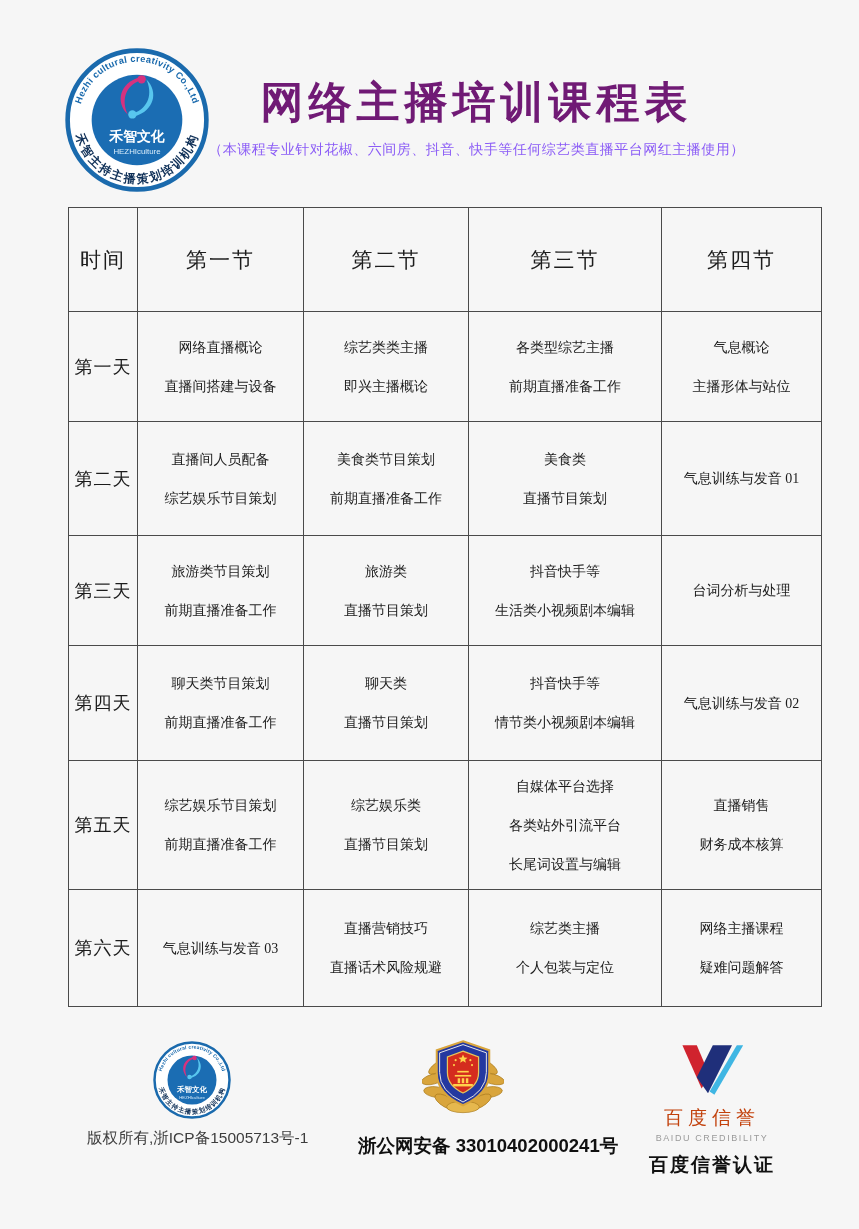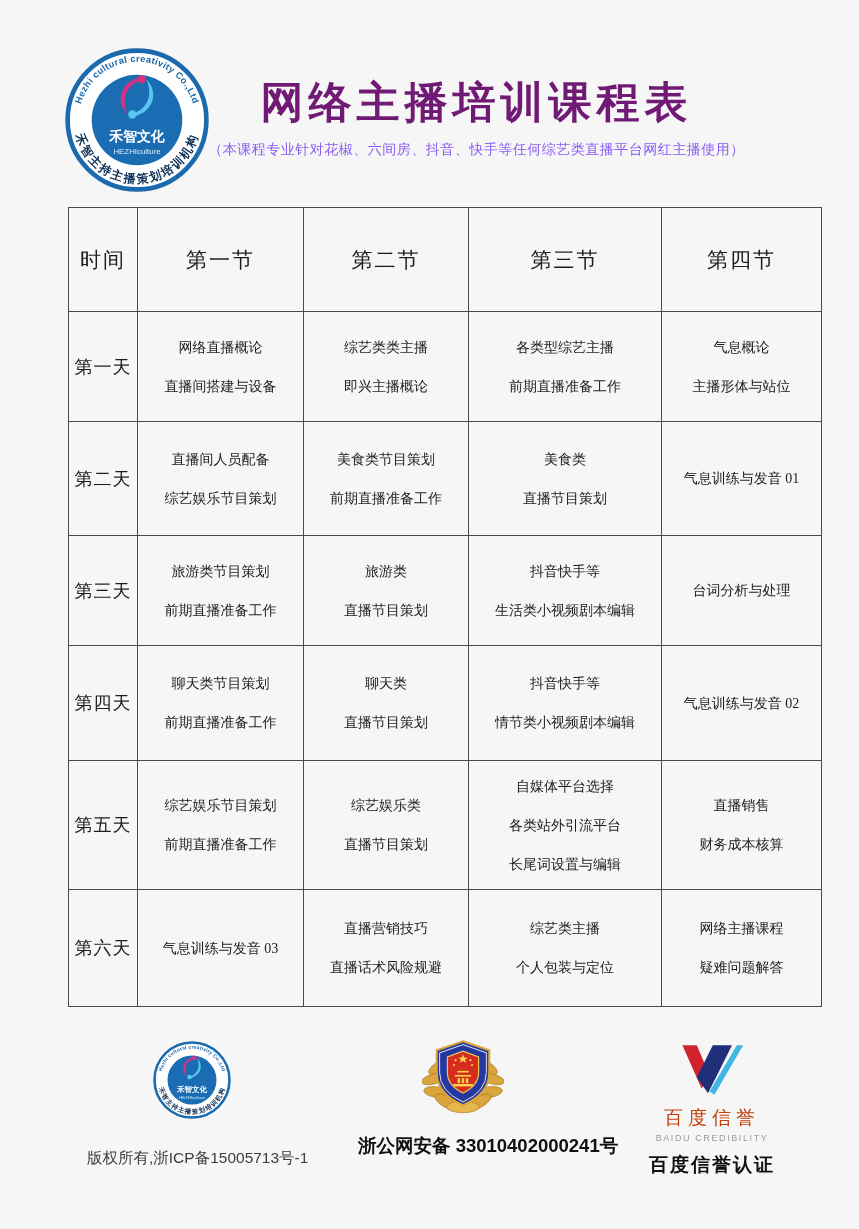--- a/index.html
+++ b/index.html
@@ -48,21 +48,21 @@
   table.course td .line { line-height:39px; }
 
   
   .footer-col { position:absolute; width:210px; text-align:center; }
   .footer-left   { left:87px;  top:1040px; }
   .footer-center { left:358px; top:1038px; }
   .footer-right  { left:607px; top:1042px; font-family:"Liberation Sans","DejaVu Sans",sans-serif; }
 
   .footer-left svg.small-logo { width:80px; height:80px; }
   .copyright-text {
-    margin-top:24px; font-family:"Liberation Sans","DejaVu Sans",sans-serif;
+    margin-top:4px; font-family:"Liberation Sans","DejaVu Sans",sans-serif;
     font-size:15.5px; color:#3d3d3d; white-space:nowrap;
   }
   .footer-center svg.badge { width:82px; height:78px; }
   .police-text {
     margin-top:13px; font-family:"Liberation Sans","DejaVu Sans",sans-serif;
     font-size:18.5px; font-weight:bold; color:#101010; white-space:nowrap;
   }
   .footer-right svg.baidu-v { width:74px; height:56px; }
   .baidu-cn  { font-size:19px; color:#c2410c; letter-spacing:5px; margin-top:3px; white-space:nowrap; }
   .baidu-en  { font-size:9px;  color:#9a9a9a; letter-spacing:1.6px; margin-top:2px; white-space:nowrap; }

